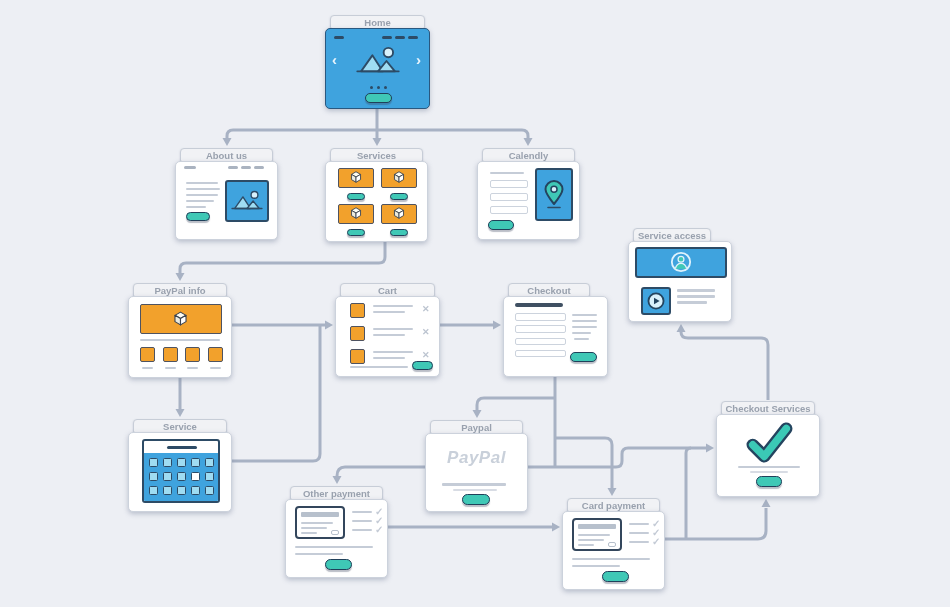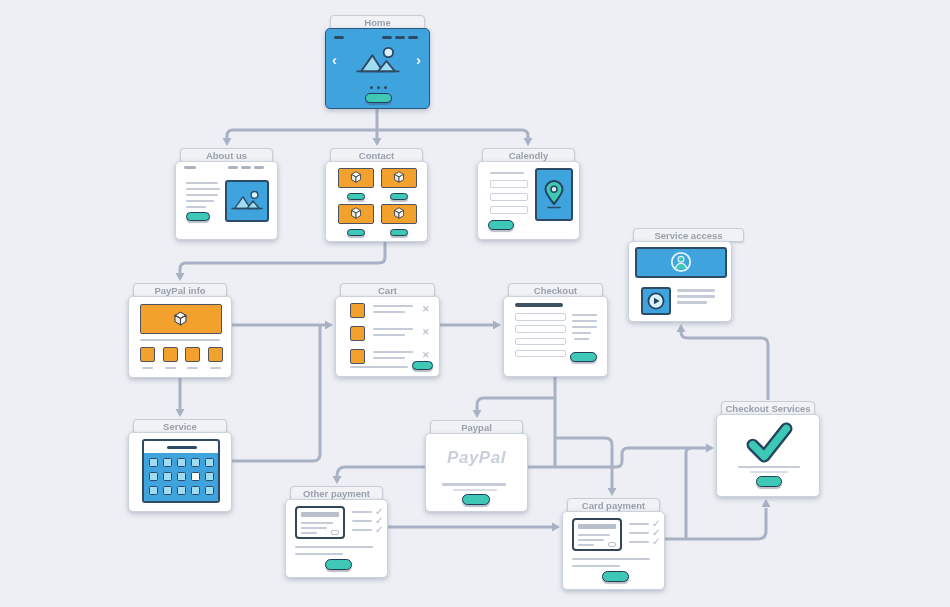--- a/index.html
+++ b/index.html
@@ -139,21 +139,21 @@
     <div class="ln" style="left:10px;top:38px;width:28px;height:2px"></div>
     <div class="ln" style="left:10px;top:44px;width:20px;height:2px"></div>
     <div class="pill" style="left:10px;top:50px;width:24px;height:9px"></div>
     <div class="bluebox" style="left:49px;top:18px;width:44px;height:42px">
       <svg style="position:absolute;left:3px;top:7px" width="34" height="24" viewBox="0 0 50 34">
           <use href="#mountain"></use>
         </svg>
     </div>
   </div>
 
-  <div class="tab" style="left:330px;top:148px;width:93px">Contact</div>
+  <div class="tab" style="left:330px;top:148px;width:93px">Services</div>
   <div class="node" style="left:325px;top:161px;width:103px;height:81px">
     <div class="osq" style="left:12px;top:6px;width:36px;height:20px">
       <svg style="position:absolute;left:10px;top:1px" width="14" height="14" viewBox="0 0 20 20">
           <use href="#cube"></use>
         </svg>
       </div>
     <div class="osq" style="left:55px;top:6px;width:36px;height:20px">
       <svg style="position:absolute;left:10px;top:1px" width="14" height="14" viewBox="0 0 20 20">
           <use href="#cube"></use>
         </svg>
@@ -181,21 +181,21 @@
     <div class="inp" style="left:12px;top:31px;width:38px;height:8px"></div>
     <div class="inp" style="left:12px;top:44px;width:38px;height:8px"></div>
     <div class="pill" style="left:10px;top:58px;width:26px;height:10px"></div>
     <div class="bluebox" style="left:57px;top:6px;width:38px;height:53px">
       <svg style="position:absolute;left:5px;top:9px" width="24" height="30" viewBox="0 0 24 30">
           <use href="#pin"></use>
         </svg>
     </div>
   </div>
 
-  <div class="tab" style="left:633px;top:228px;width:111px">Service access</div>
+  <div class="tab" style="left:633px;top:228px;width:78px">Service access</div>
   <div class="node" style="left:628px;top:241px;width:104px;height:81px">
     <div class="bluebox" style="left:6px;top:5px;width:92px;height:31px">
       <svg style="position:absolute;left:33px;top:2px" width="22" height="22" viewBox="0 0 24 24">
           <use href="#avatar"></use>
         </svg>
     </div>
     <div class="bluebox" style="left:12px;top:45px;width:30px;height:28px">
       <svg style="position:absolute;left:3px;top:2px" width="20" height="20" viewBox="0 0 22 22">
           <use href="#play"></use>
         </svg>
@@ -234,21 +234,21 @@
     <div class="ln" style="left:37px;top:37px;width:32px;height:2px"></div>
     <span class="x" style="left:86px;top:31px">✕</span>
     <div class="osq" style="left:14px;top:52px;width:15px;height:15px"></div>
     <div class="ln" style="left:37px;top:54px;width:40px;height:2px"></div>
     <div class="ln" style="left:37px;top:60px;width:32px;height:2px"></div>
     <span class="x" style="left:86px;top:54px">✕</span>
     <div class="ln" style="left:14px;top:69px;width:58px;height:2px"></div>
     <div class="pill" style="left:76px;top:64px;width:21px;height:9px"></div>
   </div>
 
-  <div class="tab" style="left:508px;top:283px;width:95px">Checkout</div>
+  <div class="tab" style="left:508px;top:283px;width:82px">Checkout</div>
   <div class="node" style="left:503px;top:296px;width:105px;height:81px">
     <div class="nvdash" style="left:11px;top:6px;width:48px;height:3.5px;background:#3f5062"></div>
     <div class="inp" style="left:11px;top:16px;width:51px;height:8px"></div>
     <div class="inp" style="left:11px;top:28px;width:51px;height:8px"></div>
     <div class="inp" style="left:11px;top:41px;width:51px;height:7px"></div>
     <div class="inp" style="left:11px;top:53px;width:51px;height:7px"></div>
     <div class="ln" style="left:68px;top:17px;width:25px;height:2px"></div>
     <div class="ln" style="left:68px;top:23px;width:25px;height:2px"></div>
     <div class="ln" style="left:68px;top:29px;width:25px;height:2px"></div>
     <div class="ln" style="left:68px;top:35px;width:19px;height:2px"></div>

